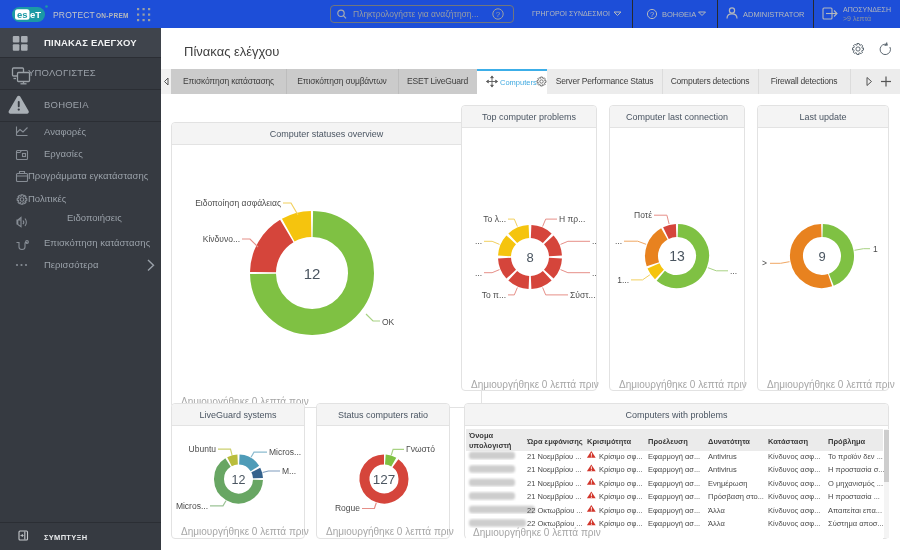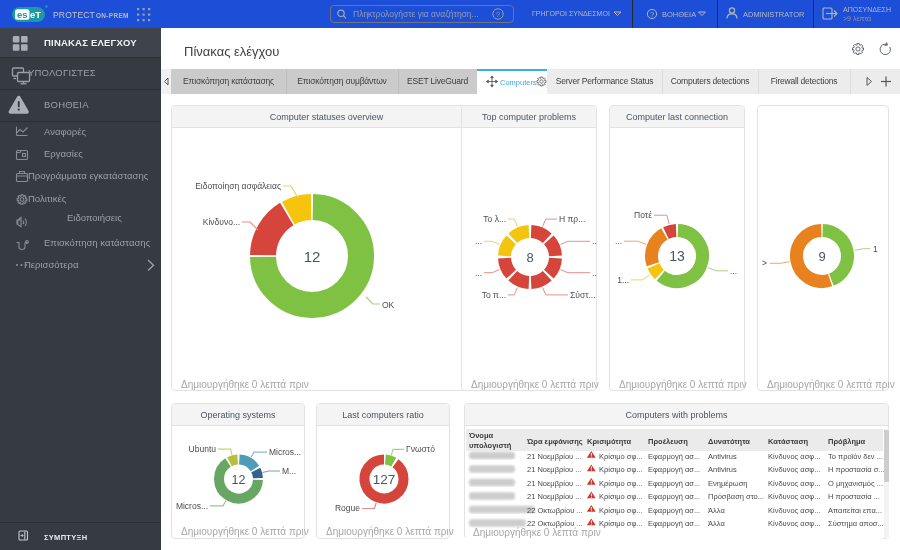--- a/index.html
+++ b/index.html
@@ -95,21 +95,21 @@
 </svg>
 <div class="bigitem" style="top:0;height:29px;line-height:29px;padding-left:44px;color:#f1f2f3;font-weight:bold">ΠΙΝΑΚΑΣ ΕΛΕΓΧΟΥ</div>
 <div class="bigitem" style="top:29px;height:32px;line-height:32px;padding-left:28px">ΥΠΟΛΟΓΙΣΤΕΣ</div>
 <div class="bigitem" style="top:61px;height:32px;line-height:32px;padding-left:44px">ΒΟΗΘΕΙΑ</div>
 <div class="smallitem" style="top:94.9px;height:18px;line-height:18px;padding-left:44px">Αναφορές</div>
 <div class="smallitem" style="top:117.1px;height:18px;line-height:18px;padding-left:44px">Εργασίες</div>
 <div class="smallitem" style="top:139.3px;height:18px;line-height:18px;padding-left:28px">Προγράμματα εγκατάστασης</div>
 <div class="smallitem" style="top:161.5px;height:18px;line-height:18px;padding-left:28px">Πολιτικές</div>
 <div class="smallitem" style="top:181px;height:18px;line-height:18px;padding-left:67px">Ειδοποιήσεις</div>
 <div class="smallitem" style="top:205.9px;height:18px;line-height:18px;padding-left:44px">Επισκόπηση κατάστασης</div>
-<div class="smallitem" style="top:228.1px;height:18px;line-height:18px;padding-left:24px">Περισσότερα</div>
+<div class="smallitem" style="top:228.1px;height:18px;line-height:18px;padding-left:44px">Περισσότερα</div>
 <svg class="abs" style="left:0;top:0" width="161" height="494">
 <g stroke="#878d95" stroke-width="1.1" fill="none">
 <path d="M 16.5 108.5 L 16.5 99.5 M 16.5 106 L 20 102.5 L 23 105 L 27.5 100.5 M 16.5 108.5 L 27.5 108.5" transform="translate(0,-1)"></path>
 <rect x="16.5" y="122.5" width="11" height="9" rx="1"></rect>
 <path d="M 16.5 124.5 L 20 124.5 L 21.5 122.5"></path>
 <rect x="22.5" y="125.5" width="3" height="3"></rect>
 <rect x="16.5" y="145.5" width="11" height="8" rx="1"></rect>
 <path d="M 16.5 148 L 27.5 148 M 19.5 145.5 L 19.5 143.5 L 24.5 143.5 L 24.5 145.5"></path>
 <polygon points="21.04,166.69 22.96,166.69 23.38,168.17 24.00,168.51 24.72,167.43 26.07,168.78 25.33,170.12 25.53,170.80 26.81,170.54 26.81,172.46 25.33,172.88 24.99,173.50 26.07,174.22 24.72,175.57 23.38,174.83 22.70,175.03 22.96,176.31 21.04,176.31 20.62,174.83 20.00,174.49 19.28,175.57 17.93,174.22 18.67,172.88 18.47,172.20 17.19,172.46 17.19,170.54 18.67,170.12 19.01,169.50 17.93,168.78 19.28,167.43 20.62,168.17 21.30,167.97" fill="none" stroke-linejoin="round"></polygon>
         <circle cx="22" cy="171.5" r="1.8"></circle>
@@ -172,21 +172,21 @@
 <div class="abs" style="left:758px;top:69px;width:1px;height:25px;background:#dcdcdc"></div>
 <div class="abs" style="left:850px;top:69px;width:1px;height:25px;background:#dcdcdc"></div>
 <div class="tabtxt" style="left:547px;width:115px">Server Performance Status</div>
 <div class="tabtxt" style="left:662px;width:96px">Computers detections</div>
 <div class="tabtxt" style="left:758px;width:92px">Firewall detections</div>
 <svg class="abs" style="left:850px;top:69px" width="50" height="25">
 <path d="M 17 8.5 L 21.5 12.5 L 17 16.5 Z" fill="none" stroke="#555" stroke-width="1"></path>
 <line x1="31" y1="12.5" x2="41" y2="12.5" stroke="#555" stroke-width="1.2"></line>
 <line x1="36" y1="7.5" x2="36" y2="17.5" stroke="#555" stroke-width="1.2"></line>
 </svg>
-<div class="card" style="left:171px;top:105px;width:311px;height:286px">
+<div class="card" style="left:171px;top:122px;width:311px;height:286px">
 <div class="chead">Computer statuses overview</div>
 <svg width="276" height="281" style="left:0;top:0">
       <path d="M 140.86 101.01 A 49 49 0 1 1 91.01 150.86" stroke="#7fc143" stroke-width="26" fill="none"></path>
       <path d="M 91.01 149.14 A 49 49 0 0 1 114.76 108.00" stroke="#d5453b" stroke-width="26" fill="none"></path>
       <path d="M 116.24 107.14 A 49 49 0 0 1 139.14 101.01" stroke="#f5c40e" stroke-width="26" fill="none"></path>
       <text x="140" y="155.5" font-size="15" fill="#4a5560" text-anchor="middle" font-weight="normal">12</text>
       <polyline points="111,80 119,80 126,92" stroke="#f2d05e" stroke-width="1.2" fill="none"></polyline>
       <text x="109" y="83" font-size="8.5" fill="#4c4c4c" text-anchor="end" font-weight="normal">Ειδοποίηση ασφάλειας</text>
       <polyline points="70,116 78,116 86,124" stroke="#e68f88" stroke-width="1.2" fill="none"></polyline>
       <text x="68" y="119" font-size="8.5" fill="#4c4c4c" text-anchor="end" font-weight="normal">Κίνδυνο...</text>
@@ -239,52 +239,53 @@
       <polyline points="36.1,138.3 27.7,135.2 14,135.2" stroke="#f0a763" stroke-width="1" fill="none"></polyline>
       <text x="12" y="138.1540565612712" font-size="8.5" fill="#4c4c4c" text-anchor="end" font-weight="normal">...</text>
       <polyline points="39.9,168.8 32.5,173.9 21,173.9" stroke="#f2d05e" stroke-width="1" fill="none"></polyline>
       <text x="19" y="176.90973998409544" font-size="8.5" fill="#4c4c4c" text-anchor="end" font-weight="normal">1...</text>
       <polyline points="97.9,161.7 106.3,164.8 118,164.8" stroke="#a8d283" stroke-width="1" fill="none"></polyline>
       <text x="120" y="167.8459434387288" font-size="8.5" fill="#4c4c4c" text-anchor="start" font-weight="normal">...</text>
     </svg>
 <div class="cfoot" style="left:9px;top:273px">Δημιουργήθηκε 0 λεπτά πριν</div>
 </div>
 <div class="card" style="left:757px;top:105px;width:132px;height:286px">
+<div class="chead">Last update</div>
 <svg width="130" height="281" style="left:0;top:0">
       <path d="M 64.67 124.51 A 25.5 25.5 0 0 1 73.35 173.73" stroke="#7fc143" stroke-width="13" fill="none"></path>
       <path d="M 72.09 174.18 A 25.5 25.5 0 1 1 63.33 124.51" stroke="#e8821f" stroke-width="13" fill="none"></path>
       <text x="64" y="155" font-size="13" fill="#4a5560" text-anchor="middle" font-weight="normal">9</text>
       <polyline points="96.5,144.3 105.4,142.7 112,142.7" stroke="#a8d283" stroke-width="1" fill="none"></polyline>
       <text x="115" y="145.70677653798893" font-size="8.5" fill="#4c4c4c" text-anchor="start" font-weight="normal">1</text>
       <polyline points="31.5,155.7 22.6,157.3 12,157.3" stroke="#f0a763" stroke-width="1" fill="none"></polyline>
       <text x="9" y="160.29322346201107" font-size="8.5" fill="#4c4c4c" text-anchor="end" font-weight="normal">&gt;</text>
     </svg>
 <div class="cfoot" style="left:9px;top:273px">Δημιουργήθηκε 0 λεπτά πριν</div>
 </div>
 <div class="card" style="left:171px;top:403px;width:134px;height:136px">
-<div class="chead">Operating systems</div>
+<div class="chead">LiveGuard systems</div>
 <svg width="132" height="134" style="left:0;top:0">
       <path d="M 67.35 55.52 A 19.5 19.5 0 0 1 82.95 64.52" stroke="#4f9cb8" stroke-width="10" fill="none"></path>
       <path d="M 83.80 66.00 A 19.5 19.5 0 0 1 85.98 74.15" stroke="#35628c" stroke-width="10" fill="none"></path>
       <path d="M 85.98 75.85 A 19.5 19.5 0 1 1 56.02 58.55" stroke="#68a663" stroke-width="10" fill="none"></path>
       <path d="M 57.50 57.70 A 19.5 19.5 0 0 1 65.65 55.52" stroke="#b9bd3c" stroke-width="10" fill="none"></path>
       <text x="66.5" y="79.5" font-size="12.5" fill="#4a5560" text-anchor="middle" font-weight="normal">12</text>
       <polyline points="79.0,53.3 82.0,48.2 95,48.2" stroke="#8cbcd0" stroke-width="1.2" fill="none"></polyline>
       <text x="97" y="51.1532124826824" font-size="8.5" fill="#4c4c4c" text-anchor="start" font-weight="normal">Micros...</text>
       <polyline points="90.6,68.5 96.4,67.0 108,67.0" stroke="#7e9cbd" stroke-width="1.2" fill="none"></polyline>
       <text x="110" y="69.97660960182185" font-size="8.5" fill="#4c4c4c" text-anchor="start" font-weight="normal">M...</text>
       <polyline points="54.0,96.7 51.0,101.8 38,101.8" stroke="#9cc396" stroke-width="1.2" fill="none"></polyline>
       <text x="36" y="104.8467875173176" font-size="8.5" fill="#4c4c4c" text-anchor="end" font-weight="normal">Micros...</text>
       <polyline points="60.0,50.9 58.5,45.1 46,45.1" stroke="#ccd06f" stroke-width="1.2" fill="none"></polyline>
       <text x="44" y="48.05629938503888" font-size="8.5" fill="#4c4c4c" text-anchor="end" font-weight="normal">Ubuntu</text>
     </svg>
 <div class="cfoot" style="left:9px;top:122px">Δημιουργήθηκε 0 λεπτά πριν</div>
 </div>
 <div class="card" style="left:316px;top:403px;width:134px;height:136px">
-<div class="chead">Last computers ratio</div>
+<div class="chead">Status computers ratio</div>
 <svg width="132" height="134" style="left:0;top:0">
       <path d="M 68.36 55.55 A 19.5 19.5 0 0 1 76.75 58.11" stroke="#7fc143" stroke-width="10" fill="none"></path>
       <path d="M 78.46 59.22 A 19.5 19.5 0 1 1 67.00 55.50" stroke="#d5453b" stroke-width="10" fill="none"></path>
       <text x="67" y="79.5" font-size="13.5" fill="#4a5560" text-anchor="middle" font-weight="normal">127</text>
       <polyline points="74.3,51.1 76.1,45.4 87,45.4" stroke="#a8d283" stroke-width="1.2" fill="none"></polyline>
       <text x="89" y="48.3545525651459" font-size="8.5" fill="#4c4c4c" text-anchor="start" font-weight="normal">Γνωστό</text>
       <polyline points="59.3,98.8 57.4,104.5 45,104.5" stroke="#e68f88" stroke-width="1.2" fill="none"></polyline>
       <text x="43" y="107.48275200514976" font-size="8.5" fill="#4c4c4c" text-anchor="end" font-weight="normal">Rogue</text>
     </svg>
 <div class="cfoot" style="left:9px;top:122px">Δημιουργήθηκε 0 λεπτά πριν</div>

